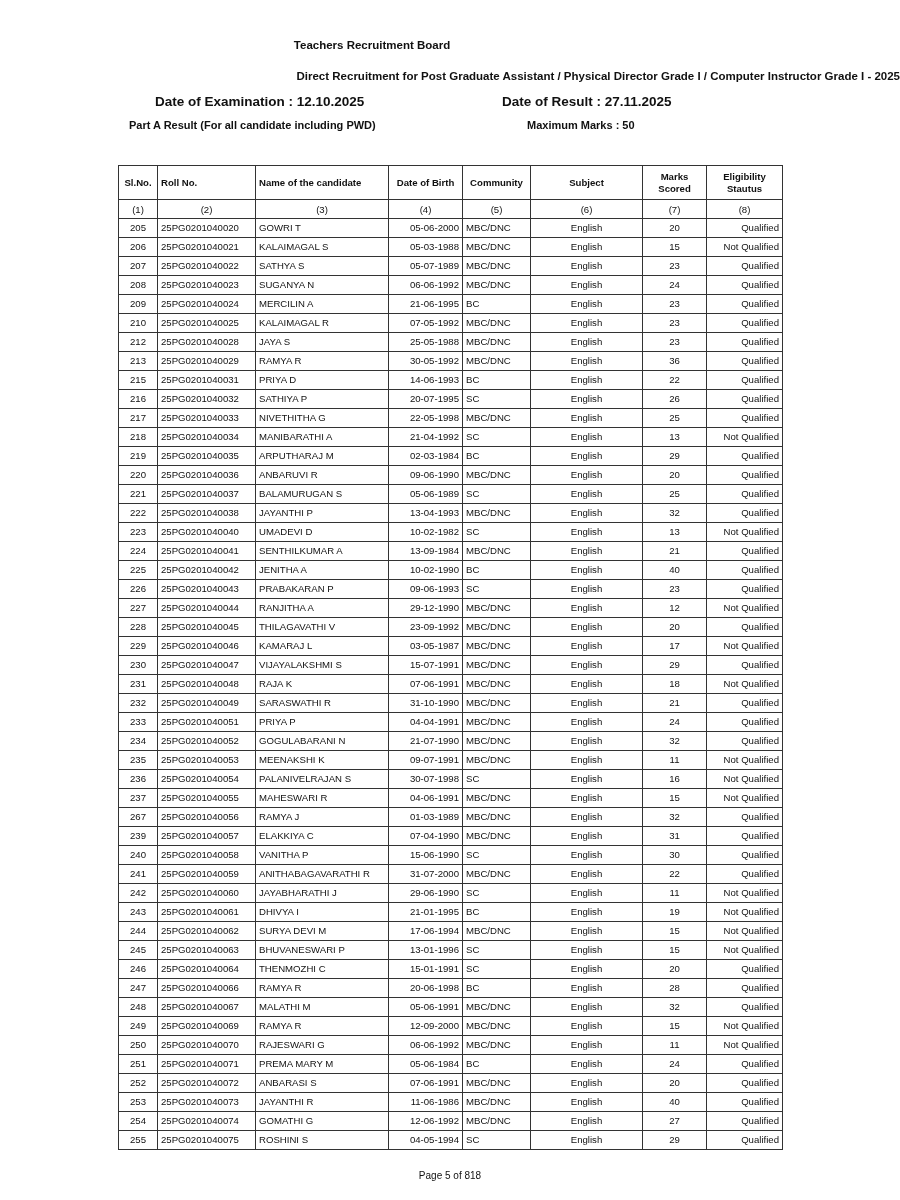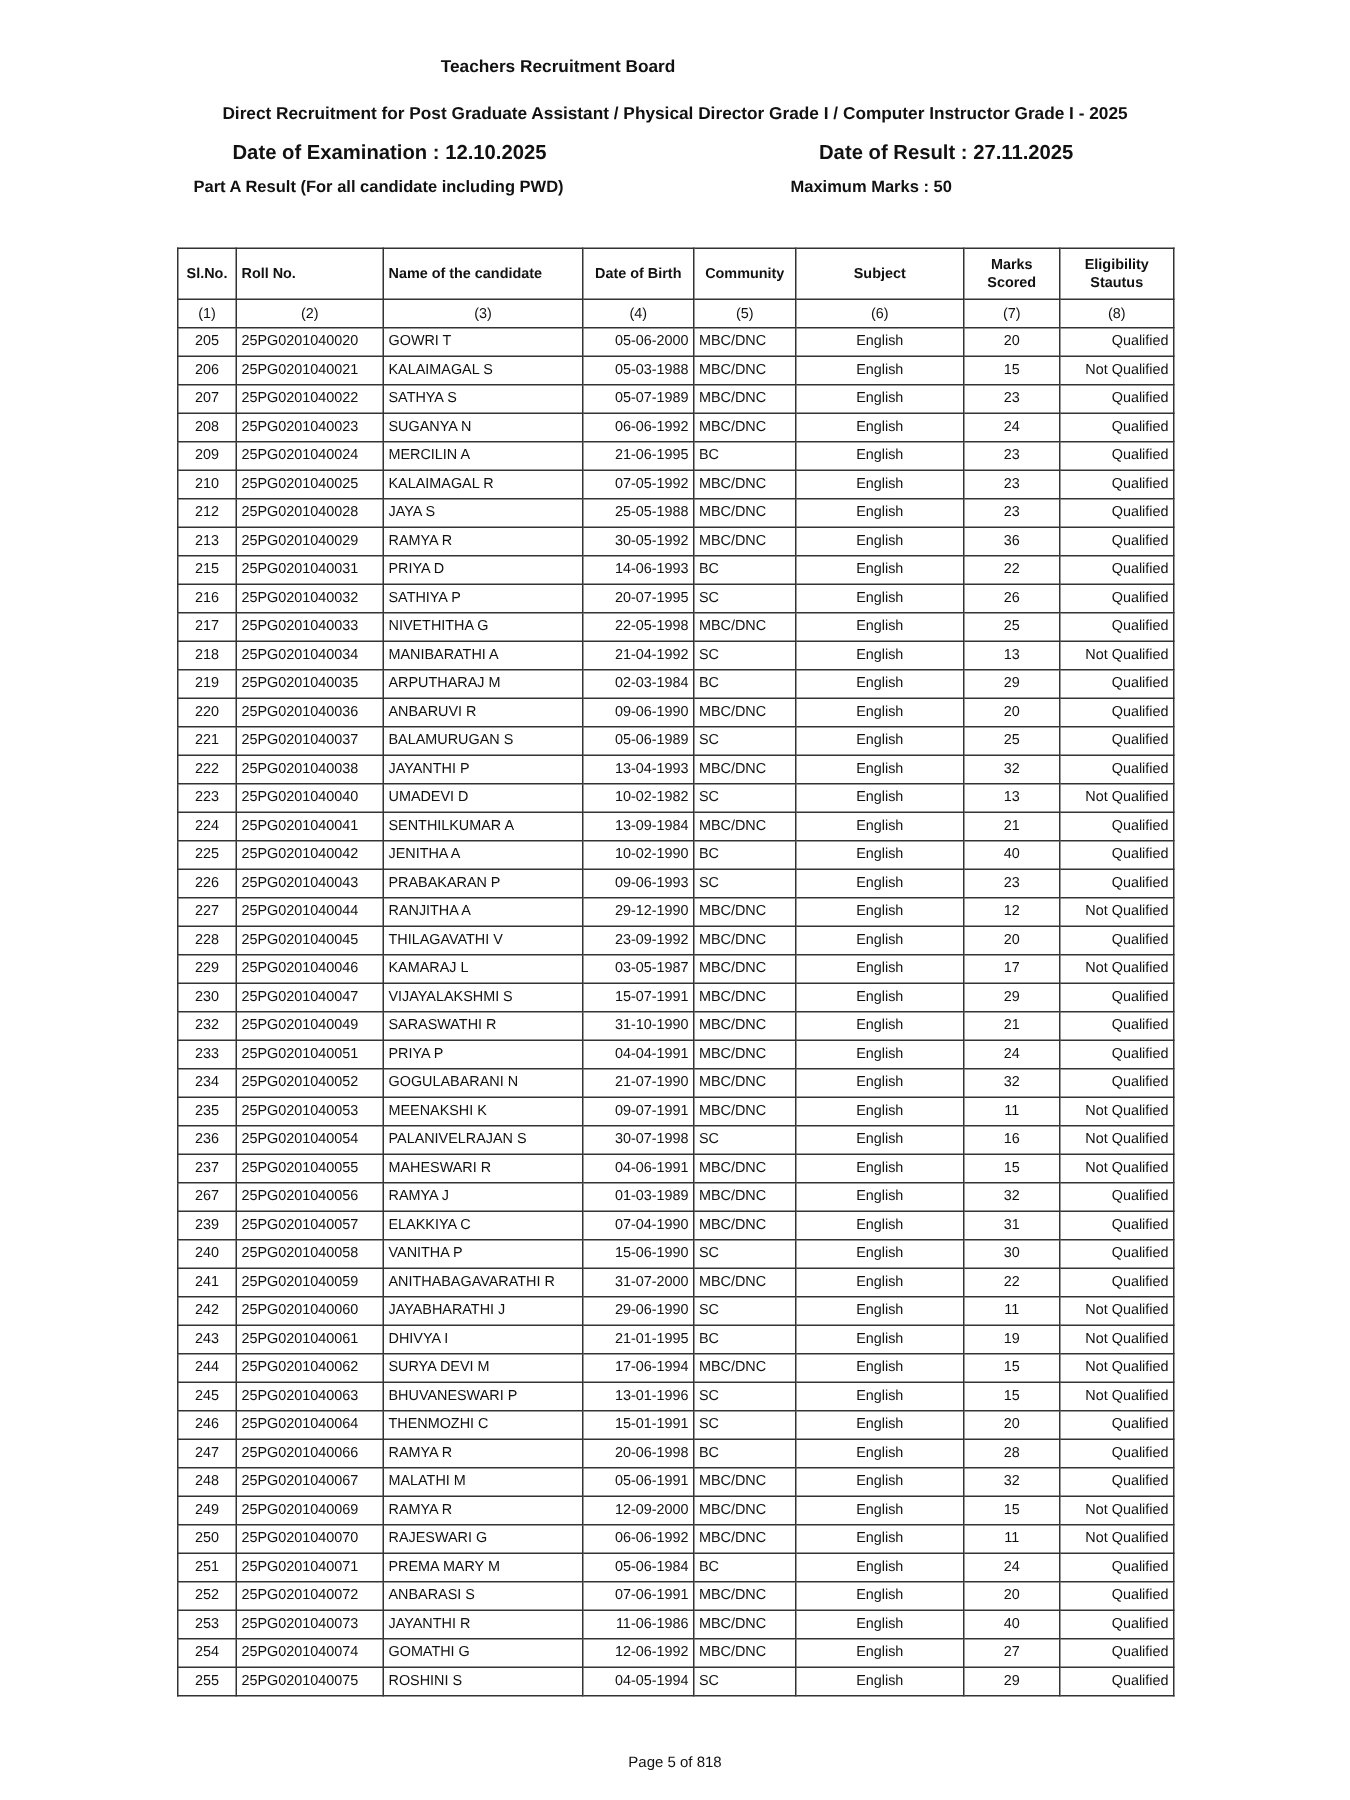--- a/index.html
+++ b/index.html
@@ -1,20 +1,20 @@
 <!DOCTYPE html>
 <html><head>
 <meta charset="utf-8">
 <style>
   html, body { margin:0; padding:0; background:#ffffff; }
   body { width:900px; height:1200px; position:relative; font-family:"Liberation Sans", sans-serif; color:#111; overflow:hidden; }
   .org { position:absolute; top:39px; left:0; width:744px; text-align:center; font-size:11.5px; font-weight:bold; }
-  .subtitle { position:absolute; top:70px; left:0; width:900px; text-align:center; font-size:11.5px; font-weight:bold; }
+  .subtitle { position:absolute; top:70px; left:0; width:900px; text-align:right; font-size:11.5px; font-weight:bold; }
   .exam-date { position:absolute; top:94px; left:155px; font-size:13.5px; font-weight:bold; }
-  .result-date { position:absolute; top:94px; left:502px; font-size:13.5px; font-weight:bold;margin-left:44px; }
+  .result-date { position:absolute; top:94px; left:502px; font-size:13.5px; font-weight:bold; }
   .part-label { position:absolute; top:119px; left:129px; font-size:11px; font-weight:bold; }
   .max-marks { position:absolute; top:119px; left:527px; font-size:11px; font-weight:bold;text-align:center; }
   table.results { position:absolute; top:138px; left:118px; width:664px; border-collapse:collapse; table-layout:fixed; font-size:9.6px;margin-top:27px; }
   table.results th, table.results td { border:1px solid #333; padding:0 3px; white-space:nowrap; overflow:hidden; }
   table.results th { font-weight:bold; height:33px; line-height:12px; }
   table.results tr.colnum td { height:18px; text-align:center; }
   table.results tbody tr.row td { height:18px; line-height:18px; }
   .c { text-align:center; }
   .l { text-align:left; }
   .r { text-align:right; }
@@ -298,20 +298,30 @@
         <td class="c">230</td>
         <td class="l">25PG0201040047</td>
         <td class="l">VIJAYALAKSHMI S</td>
         <td class="r">15-07-1991</td>
         <td class="l">MBC/DNC</td>
         <td class="c">English</td>
         <td class="c">29</td>
         <td class="r">Qualified</td>
       </tr>
       <tr class="row">
+        <td class="c">231</td>
+        <td class="l">25PG0201040048</td>
+        <td class="l">RAJA K</td>
+        <td class="r">07-06-1991</td>
+        <td class="l">MBC/DNC</td>
+        <td class="c">English</td>
+        <td class="c">18</td>
+        <td class="r">Not Qualified</td>
+      </tr>
+      <tr class="row">
         <td class="c">232</td>
         <td class="l">25PG0201040049</td>
         <td class="l">SARASWATHI R</td>
         <td class="r">31-10-1990</td>
         <td class="l">MBC/DNC</td>
         <td class="c">English</td>
         <td class="c">21</td>
         <td class="r">Qualified</td>
       </tr>
       <tr class="row">

